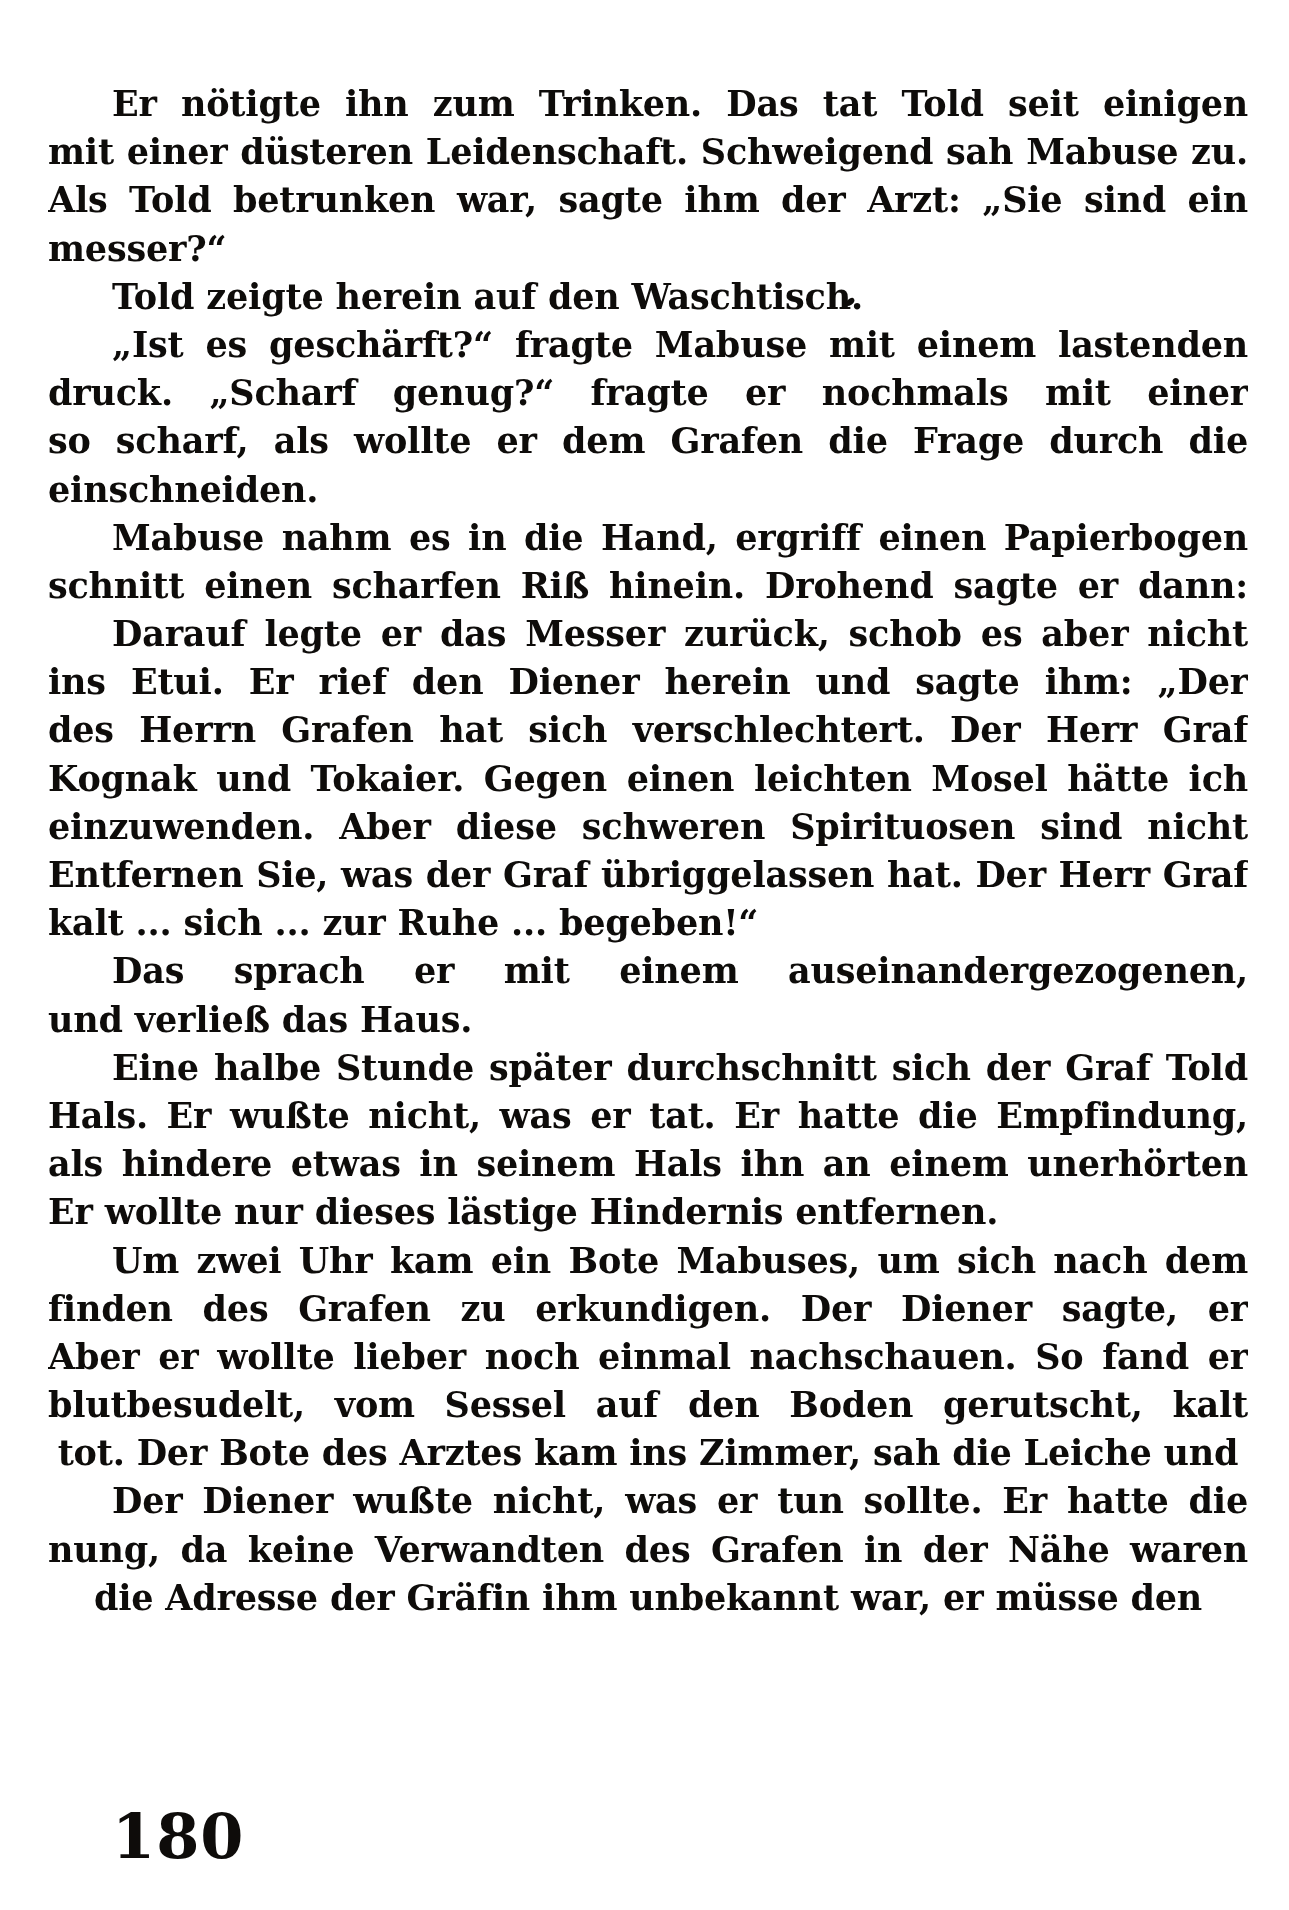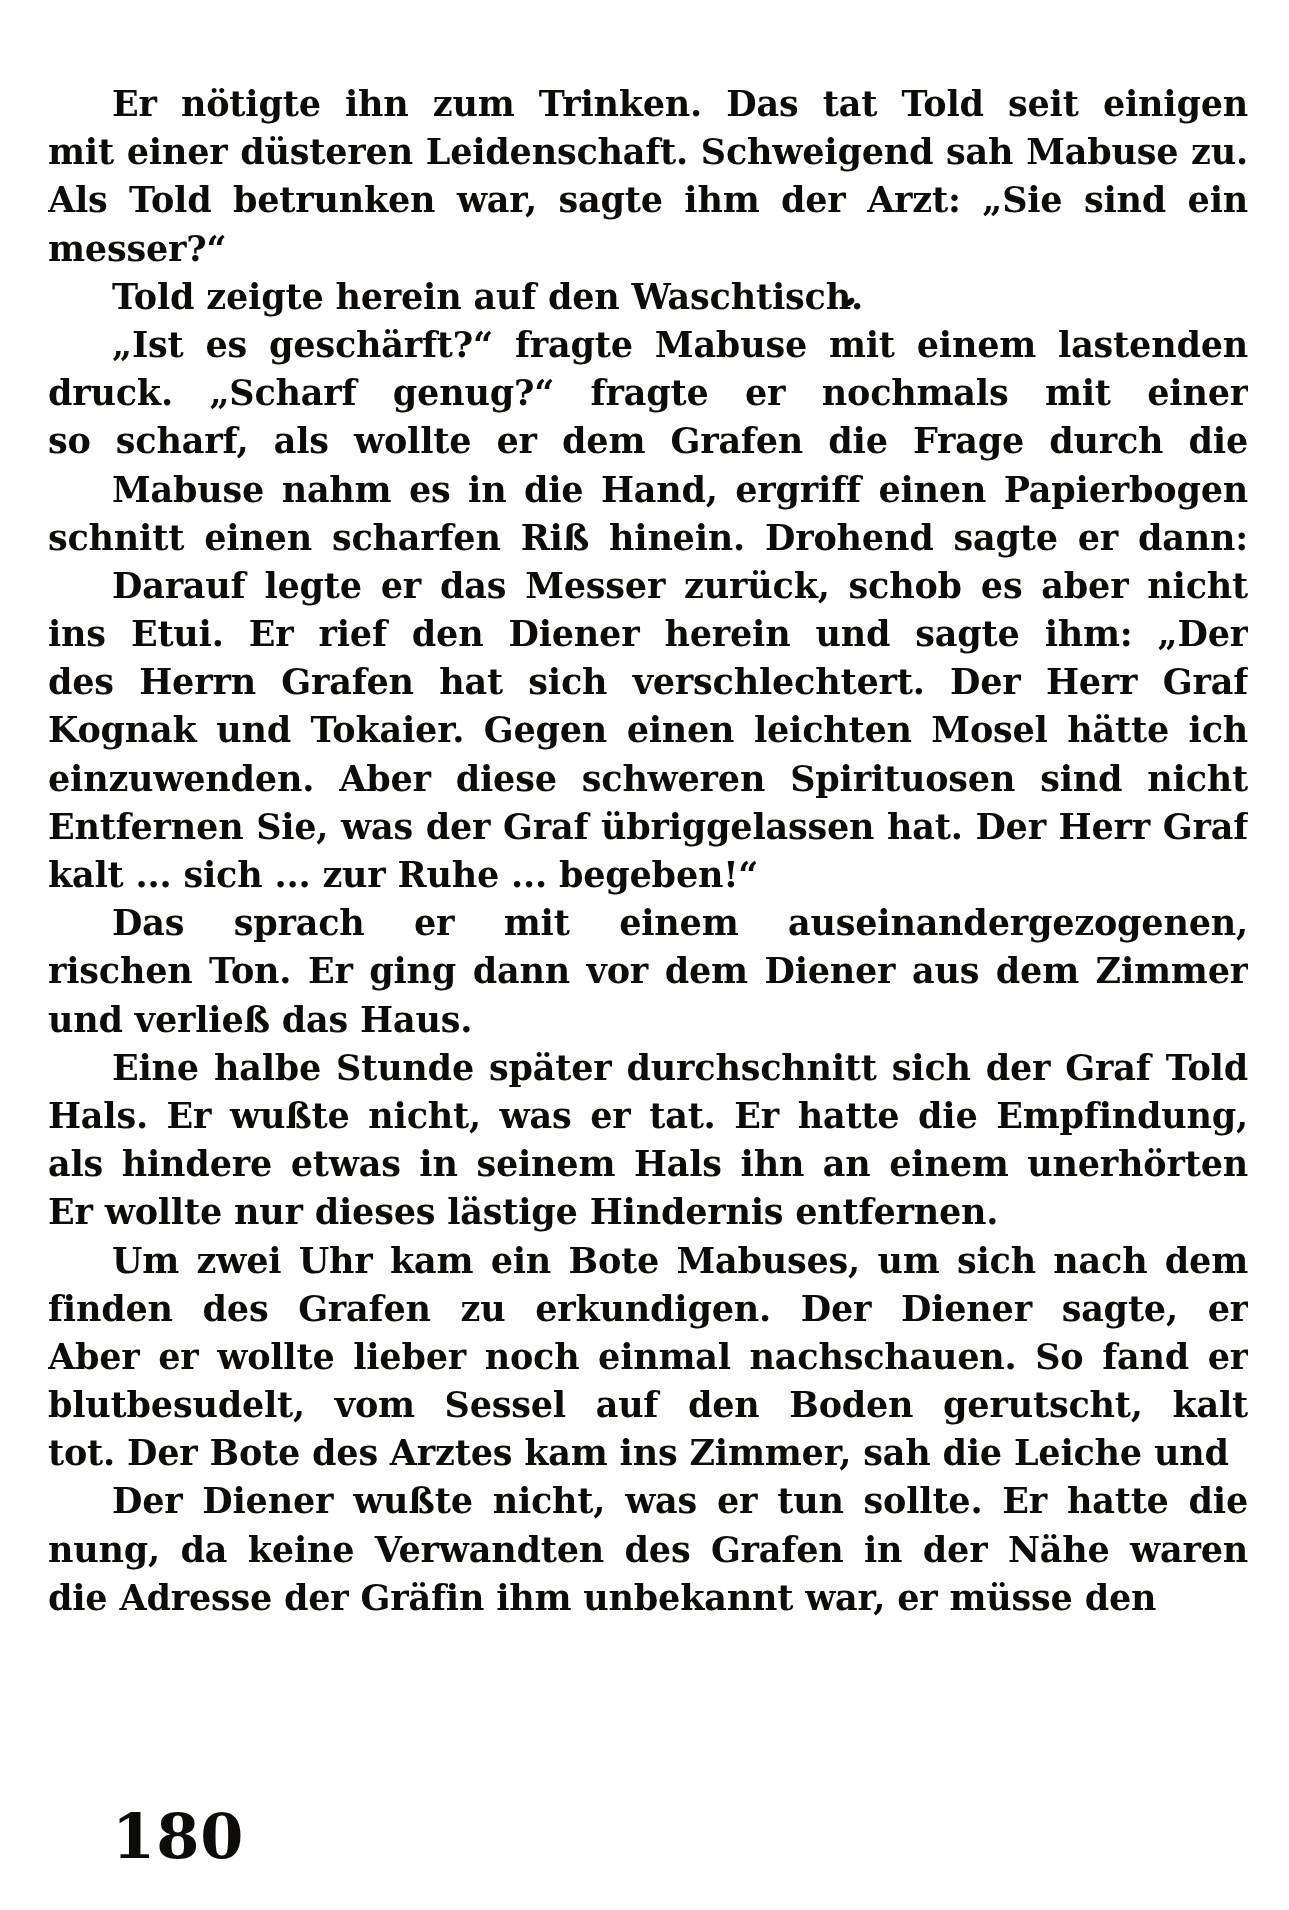--- a/index.html
+++ b/index.html
@@ -32,21 +32,21 @@
     letter-spacing:-0.2px;
     text-align:justify;
     text-align-last:justify;
     -moz-text-align-last:justify;
     white-space:normal;
     overflow:hidden;
     height:48.2px;
   }
   .line--pfirst{padding-left:64px;}
   .line--plast{
-    text-align:left;
+    text-align:center;
     text-align-last:left;
     -moz-text-align-last:left;
   }
   .page-number{
     position:absolute;
     left:112px;
     top:1806px;
     font-size:62px;
     font-weight:700;
     letter-spacing:1px;
@@ -74,37 +74,37 @@
         <div class="line">Als Told betrunken war, sagte ihm der Arzt: „Sie sind ein durch-</div>
         <div class="line line--plast">messer?“</div>
       </div>
       <div class="para">
         <div class="line line--pfirst line--plast">Told zeigte herein auf den Waschtisch.</div>
       </div>
       <div class="para">
         <div class="line line--pfirst">„Ist es geschärft?“ fragte Mabuse mit einem lastenden Nach-</div>
         <div class="line">druck. „Scharf genug?“ fragte er nochmals mit einer Betonung,</div>
         <div class="line">so scharf, als wollte er dem Grafen die Frage durch die Kopfhaut</div>
+        <div class="line line--plast">einschneiden.</div>
       </div>
       <div class="para">
         <div class="line line--pfirst">Mabuse nahm es in die Hand, ergriff einen Papierbogen und</div>
         <div class="line">schnitt einen scharfen Riß hinein. Drohend sagte er dann: „Es</div>
       </div>
       <div class="para">
         <div class="line line--pfirst">Darauf legte er das Messer zurück, schob es aber nicht mehr</div>
         <div class="line">ins Etui. Er rief den Diener herein und sagte ihm: „Der Zustand</div>
         <div class="line">des Herrn Grafen hat sich verschlechtert. Der Herr Graf trinkt</div>
         <div class="line">Kognak und Tokaier. Gegen einen leichten Mosel hätte ich nichts</div>
         <div class="line">einzuwenden. Aber diese schweren Spirituosen sind nicht erlaubt.</div>
         <div class="line">Entfernen Sie, was der Graf übriggelassen hat. Der Herr Graf</div>
         <div class="line line--plast">kalt ... sich ... zur Ruhe ... begeben!“</div>
       </div>
       <div class="para">
         <div class="line line--pfirst">Das sprach er mit einem auseinandergezogenen, befehlshabe-</div>
-        <div class="line">rischen Ton. Er ging dann vor dem Diener aus dem Zimmer</div>
         <div class="line line--plast">und verließ das Haus.</div>
       </div>
       <div class="para">
         <div class="line line--pfirst">Eine halbe Stunde später durchschnitt sich der Graf Told den</div>
         <div class="line">Hals. Er wußte nicht, was er tat. Er hatte die Empfindung,</div>
         <div class="line">als hindere etwas in seinem Hals ihn an einem unerhörten Glück.</div>
         <div class="line line--plast">Er wollte nur dieses lästige Hindernis entfernen.</div>
       </div>
       <div class="para">
         <div class="line line--pfirst">Um zwei Uhr kam ein Bote Mabuses, um sich nach dem Be-</div>

